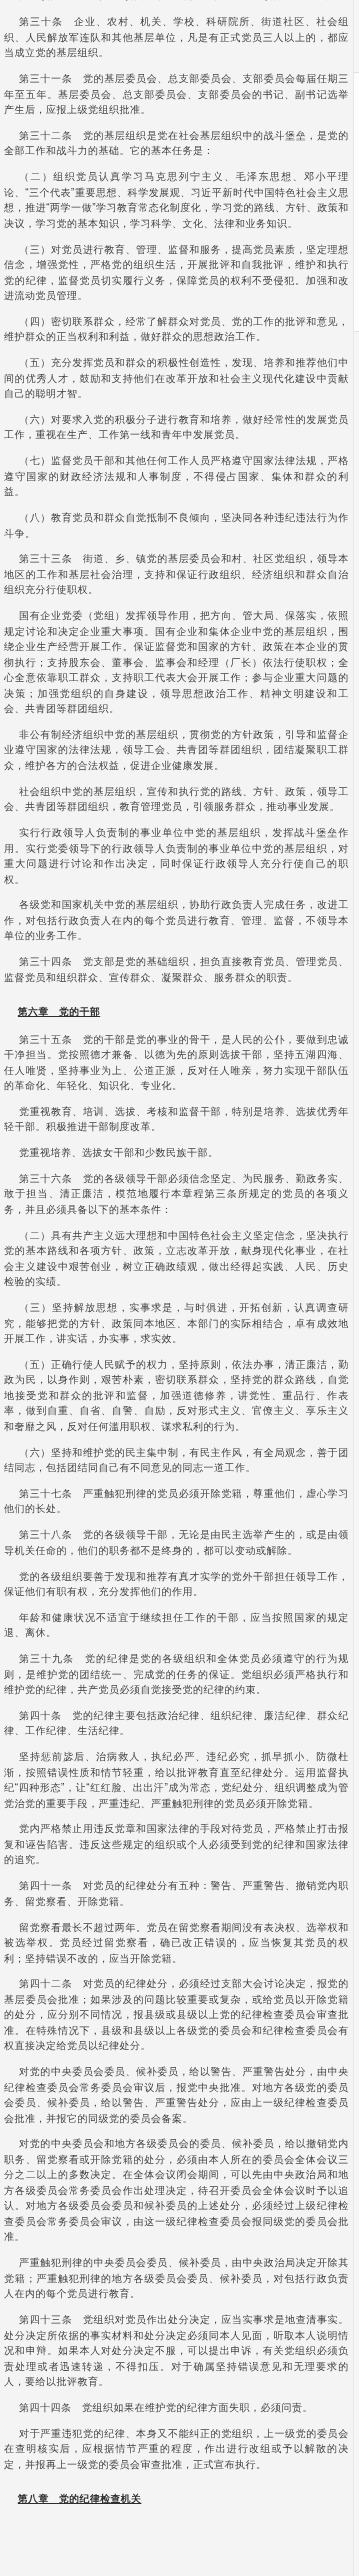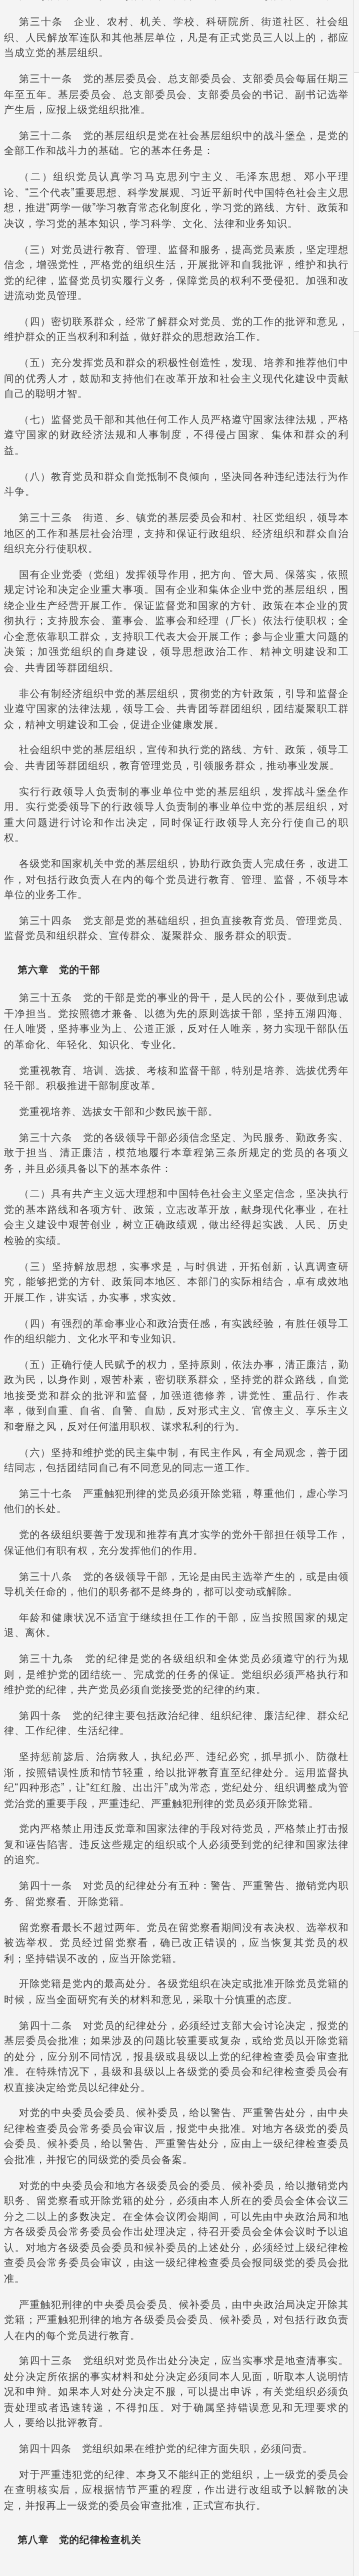--- a/index.html
+++ b/index.html
@@ -43,20 +43,21 @@
     text-justify: inter-ideograph;
   }
   .body-text h2 {
     font-size: 9.8px;
     line-height: 15.5px;
     letter-spacing: 0.5px;
     color: #2d2d2d;
     font-weight: bold;
     margin: 18.5px 0 12.4px;
     text-indent: 1.4em;
+    text-decoration: underline;
   }
   
   .scrollbar-track {
     position: absolute;
     top: 0;
     right: 0;
     width: 4.6px;
     height: 100%;
     background: #f6f6f6;
     border-left: 0.5px solid #e7e7e7;
@@ -81,50 +82,49 @@
   </div>
 
   <div class="body-text" id="blocks">
       <p>第三十条　企业、农村、机关、学校、科研院所、街道社区、社会组织、人民解放军连队和其他基层单位，凡是有正式党员三人以上的，都应当成立党的基层组织。</p>
       <p>第三十一条　党的基层委员会、总支部委员会、支部委员会每届任期三年至五年。基层委员会、总支部委员会、支部委员会的书记、副书记选举产生后，应报上级党组织批准。</p>
       <p>第三十二条　党的基层组织是党在社会基层组织中的战斗堡垒，是党的全部工作和战斗力的基础。它的基本任务是：</p>
       <p>（二）组织党员认真学习马克思列宁主义、毛泽东思想、邓小平理论、“三个代表”重要思想、科学发展观、习近平新时代中国特色社会主义思想，推进“两学一做”学习教育常态化制度化，学习党的路线、方针、政策和决议，学习党的基本知识，学习科学、文化、法律和业务知识。</p>
       <p>（三）对党员进行教育、管理、监督和服务，提高党员素质，坚定理想信念，增强党性，严格党的组织生活，开展批评和自我批评，维护和执行党的纪律，监督党员切实履行义务，保障党员的权利不受侵犯。加强和改进流动党员管理。</p>
       <p>（四）密切联系群众，经常了解群众对党员、党的工作的批评和意见，维护群众的正当权利和利益，做好群众的思想政治工作。</p>
       <p>（五）充分发挥党员和群众的积极性创造性，发现、培养和推荐他们中间的优秀人才，鼓励和支持他们在改革开放和社会主义现代化建设中贡献自己的聪明才智。</p>
+      <p>（六）对要求入党的积极分子进行教育和培养，做好经常性的发展党员工作，重视在生产、工作第一线和青年中发展党员。</p>
       <p>（七）监督党员干部和其他任何工作人员严格遵守国家法律法规，严格遵守国家的财政经济法规和人事制度，不得侵占国家、集体和群众的利益。</p>
       <p>（八）教育党员和群众自觉抵制不良倾向，坚决同各种违纪违法行为作斗争。</p>
       <p>第三十三条　街道、乡、镇党的基层委员会和村、社区党组织，领导本地区的工作和基层社会治理，支持和保证行政组织、经济组织和群众自治组织充分行使职权。</p>
       <p>国有企业党委（党组）发挥领导作用，把方向、管大局、保落实，依照规定讨论和决定企业重大事项。国有企业和集体企业中党的基层组织，围绕企业生产经营开展工作。保证监督党和国家的方针、政策在本企业的贯彻执行；支持股东会、董事会、监事会和经理（厂长）依法行使职权；全心全意依靠职工群众，支持职工代表大会开展工作；参与企业重大问题的决策；加强党组织的自身建设，领导思想政治工作、精神文明建设和工会、共青团等群团组织。</p>
-      <p>非公有制经济组织中党的基层组织，贯彻党的方针政策，引导和监督企业遵守国家的法律法规，领导工会、共青团等群团组织，团结凝聚职工群众，精神文明建设和工会，促进企业健康发展。</p>
+      <p>非公有制经济组织中党的基层组织，贯彻党的方针政策，引导和监督企业遵守国家的法律法规，领导工会、共青团等群团组织，团结凝聚职工群众，维护各方的合法权益，促进企业健康发展。</p>
       <p>社会组织中党的基层组织，宣传和执行党的路线、方针、政策，领导工会、共青团等群团组织，教育管理党员，引领服务群众，推动事业发展。</p>
       <p>实行行政领导人负责制的事业单位中党的基层组织，发挥战斗堡垒作用。实行党委领导下的行政领导人负责制的事业单位中党的基层组织，对重大问题进行讨论和作出决定，同时保证行政领导人充分行使自己的职权。</p>
       <p>各级党和国家机关中党的基层组织，协助行政负责人完成任务，改进工作，对包括行政负责人在内的每个党员进行教育、管理、监督，不领导本单位的业务工作。</p>
       <p>第三十四条　党支部是党的基础组织，担负直接教育党员、管理党员、监督党员和组织群众、宣传群众、凝聚群众、服务群众的职责。</p>
       <h2>第六章　党的干部</h2>
       <p>第三十五条　党的干部是党的事业的骨干，是人民的公仆，要做到忠诚干净担当。党按照德才兼备、以德为先的原则选拔干部，坚持五湖四海、任人唯贤，坚持事业为上、公道正派，反对任人唯亲，努力实现干部队伍的革命化、年轻化、知识化、专业化。</p>
       <p>党重视教育、培训、选拔、考核和监督干部，特别是培养、选拔优秀年轻干部。积极推进干部制度改革。</p>
       <p>党重视培养、选拔女干部和少数民族干部。</p>
       <p>第三十六条　党的各级领导干部必须信念坚定、为民服务、勤政务实、敢于担当、清正廉洁，模范地履行本章程第三条所规定的党员的各项义务，并且必须具备以下的基本条件：</p>
       <p>（二）具有共产主义远大理想和中国特色社会主义坚定信念，坚决执行党的基本路线和各项方针、政策，立志改革开放，献身现代化事业，在社会主义建设中艰苦创业，树立正确政绩观，做出经得起实践、人民、历史检验的实绩。</p>
       <p>（三）坚持解放思想，实事求是，与时俱进，开拓创新，认真调查研究，能够把党的方针、政策同本地区、本部门的实际相结合，卓有成效地开展工作，讲实话，办实事，求实效。</p>
-      <p>（四）有强烈的革命事业心和政治责任感，有实践经验，有胜任领导工作的组织能力、文化水平和专业知识。</p>
       <p>（五）正确行使人民赋予的权力，坚持原则，依法办事，清正廉洁，勤政为民，以身作则，艰苦朴素，密切联系群众，坚持党的群众路线，自觉地接受党和群众的批评和监督，加强道德修养，讲党性、重品行、作表率，做到自重、自省、自警、自励，反对形式主义、官僚主义、享乐主义和奢靡之风，反对任何滥用职权、谋求私利的行为。</p>
       <p>（六）坚持和维护党的民主集中制，有民主作风，有全局观念，善于团结同志，包括团结同自己有不同意见的同志一道工作。</p>
       <p>第三十七条　严重触犯刑律的党员必须开除党籍，尊重他们，虚心学习他们的长处。</p>
+      <p>第三十八条　党的各级领导干部，无论是由民主选举产生的，或是由领导机关任命的，他们的职务都不是终身的，都可以变动或解除。</p>
       <p>党的各级组织要善于发现和推荐有真才实学的党外干部担任领导工作，保证他们有职有权，充分发挥他们的作用。</p>
-      <p>第三十八条　党的各级领导干部，无论是由民主选举产生的，或是由领导机关任命的，他们的职务都不是终身的，都可以变动或解除。</p>
       <p>年龄和健康状况不适宜于继续担任工作的干部，应当按照国家的规定退、离休。</p>
       <p>第三十九条　党的纪律是党的各级组织和全体党员必须遵守的行为规则，是维护党的团结统一、完成党的任务的保证。党组织必须严格执行和维护党的纪律，共产党员必须自觉接受党的纪律的约束。</p>
       <p>第四十条　党的纪律主要包括政治纪律、组织纪律、廉洁纪律、群众纪律、工作纪律、生活纪律。</p>
       <p>坚持惩前毖后、治病救人，执纪必严、违纪必究，抓早抓小、防微杜渐，按照错误性质和情节轻重，给以批评教育直至纪律处分。运用监督执纪“四种形态”，让“红红脸、出出汗”成为常态，党纪处分、组织调整成为管党治党的重要手段，严重违纪、严重触犯刑律的党员必须开除党籍。</p>
       <p>党内严格禁止用违反党章和国家法律的手段对待党员，严格禁止打击报复和诬告陷害。违反这些规定的组织或个人必须受到党的纪律和国家法律的追究。</p>
       <p>第四十一条　对党员的纪律处分有五种：警告、严重警告、撤销党内职务、留党察看、开除党籍。</p>
       <p>留党察看最长不超过两年。党员在留党察看期间没有表决权、选举权和被选举权。党员经过留党察看，确已改正错误的，应当恢复其党员的权利；坚持错误不改的，应当开除党籍。</p>
-      <p>开除党籍是党内的最高处分。各级党组织在决定或批准开除党员党籍的时候，应当全面研究有关的材料和意见，采取十分慎重的态度。</p>
       <p>第四十二条　对党员的纪律处分，必须经过支部大会讨论决定，报党的基层委员会批准；如果涉及的问题比较重要或复杂，或给党员以开除党籍的处分，应分别不同情况，报县级或县级以上党的纪律检查委员会审查批准。在特殊情况下，县级和县级以上各级党的委员会和纪律检查委员会有权直接决定给党员以纪律处分。</p>
       <p>对党的中央委员会委员、候补委员，给以警告、严重警告处分，由中央纪律检查委员会常务委员会审议后，报党中央批准。对地方各级党的委员会委员、候补委员，给以警告、严重警告处分，应由上一级纪律检查委员会批准，并报它的同级党的委员会备案。</p>
       <p>对党的中央委员会和地方各级委员会的委员、候补委员，给以撤销党内职务、留党察看或开除党籍的处分，必须由本人所在的委员会全体会议三分之二以上的多数决定。在全体会议闭会期间，可以先由中央政治局和地方各级委员会常务委员会作出处理决定，待召开委员会全体会议时予以追认。对地方各级委员会委员和候补委员的上述处分，必须经过上级纪律检查委员会常务委员会审议，由这一级纪律检查委员会报同级党的委员会批准。</p>
       <p>严重触犯刑律的中央委员会委员、候补委员，由中央政治局决定开除其党籍；严重触犯刑律的地方各级委员会委员、候补委员，对包括行政负责人在内的每个党员进行教育。</p>
       <p>第四十三条　党组织对党员作出处分决定，应当实事求是地查清事实。处分决定所依据的事实材料和处分决定必须同本人见面，听取本人说明情况和申辩。如果本人对处分决定不服，可以提出申诉，有关党组织必须负责处理或者迅速转递，不得扣压。对于确属坚持错误意见和无理要求的人，要给以批评教育。</p>
       <p>第四十四条　党组织如果在维护党的纪律方面失职，必须问责。</p>
       <p>对于严重违犯党的纪律、本身又不能纠正的党组织，上一级党的委员会在查明核实后，应根据情节严重的程度，作出进行改组或予以解散的决定，并报再上一级党的委员会审查批准，正式宣布执行。</p>
       <h2>第八章　党的纪律检查机关</h2>
     </div>
 

